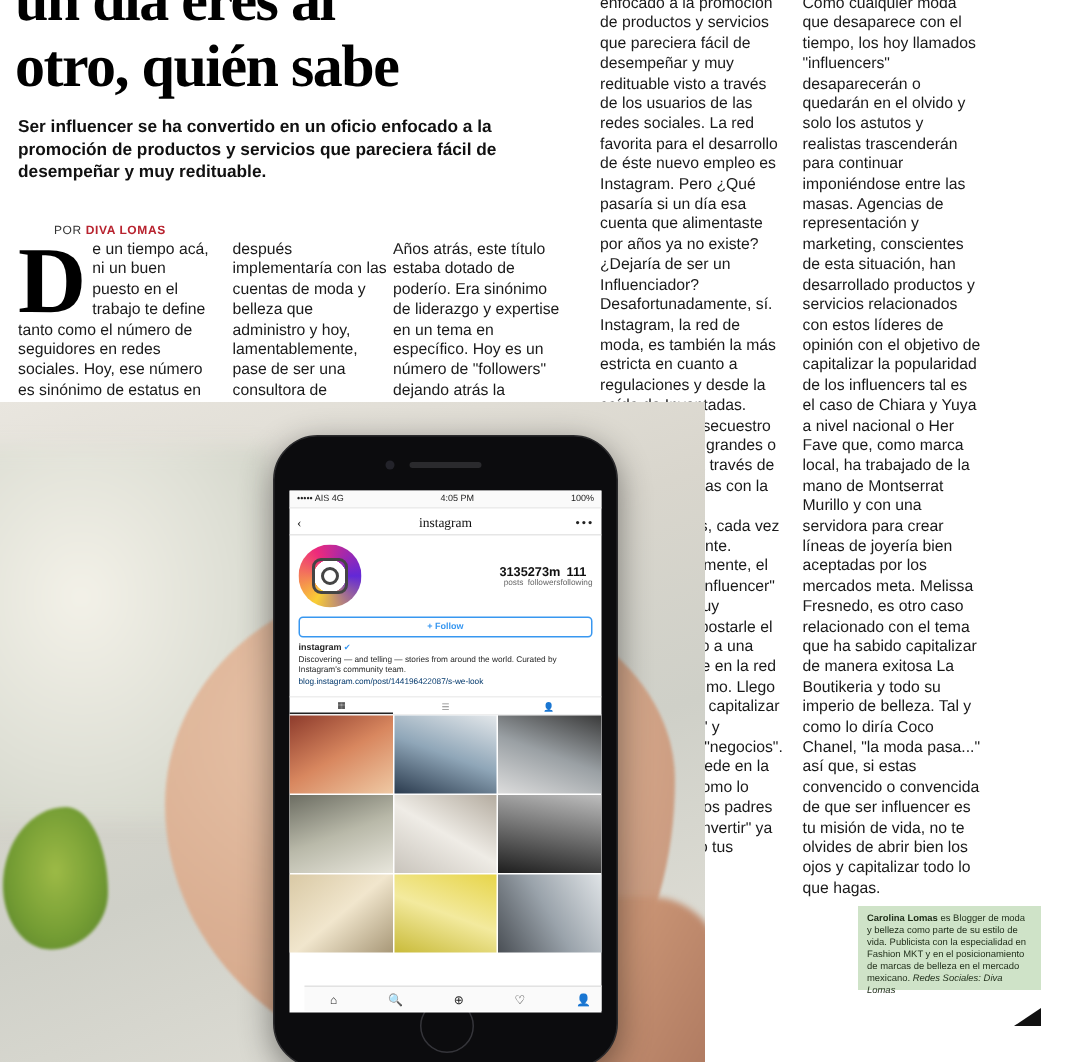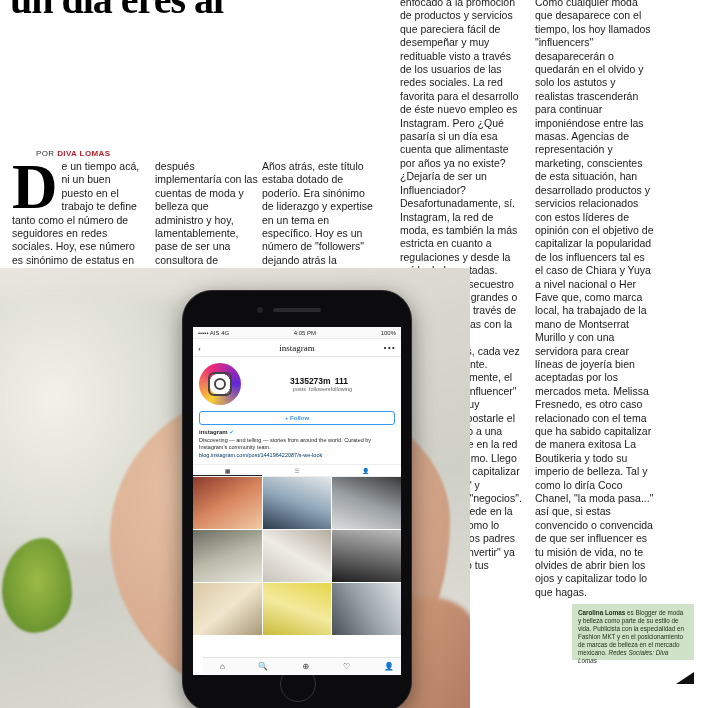--- a/index.html
+++ b/index.html
@@ -150,21 +150,21 @@
     position:relative;
   }
   .ig-avatar .glyph{
     position:absolute;left:50%;top:50%;transform:translate(-50%,-50%);
     width:20px;height:20px;border:2px solid #444;border-radius:6px;
   }
   .ig-avatar .glyph:after{
     content:"";position:absolute;left:50%;top:50%;transform:translate(-50%,-50%);
     width:8px;height:8px;border:2px solid #444;border-radius:50%;
   }
-  .ig-num{flex:1;display:flex;justify-content:center;text-align:center;}
+  .ig-num{flex:1;display:flex;justify-content:flex-end;text-align:center;}
   .ig-num div span{display:block;font-family:"Liberation Sans",sans-serif;}
   .ig-num .n{font-size:8.5px;font-weight:bold;color:#111;}
   .ig-num .l{font-size:5.5px;color:#666;}
   .ig-follow{
     margin:2px 6px 4px 6px;height:12px;border:1px solid #3897f0;border-radius:3px;
     display:flex;align-items:center;justify-content:center;
     color:#3897f0;font-family:"Liberation Sans",sans-serif;font-size:6px;font-weight:bold;
   }
   .ig-bio{padding:0 6px 5px 6px;font-family:"Liberation Sans",sans-serif;font-size:5.5px;line-height:7.5px;color:#262626;}
   .ig-bio .name{font-weight:bold;font-size:6px;}
@@ -201,22 +201,24 @@
     border-bottom:12px solid #111;
   }
 </style>
 </head>
 <body>
 
 <div class="page">
 
   <div class="headline">
     <span class="l1">un día eres al</span>
-  </div>
-
+    <span class="l2">otro, quién sabe</span>
+  </div>
+
+  <div class="deck">Ser influencer se ha convertido en un oficio enfocado a la promoción de productos y servicios que pareciera fácil de desempeñar y muy redituable.</div>
 
   <div class="byline">
     <span>POR</span>
     <span class="name">DIVA LOMAS</span>
   </div>
 
   <div class="col" id="col1">
     <span class="dropcap">D</span>
     <span>e un tiempo acá, ni un buen puesto en el trabajo te define tanto como el número de seguidores en redes sociales. Hoy, ese número es sinónimo de estatus en una sociedad digitalizada en la cual, quienes mejor administran su segunda vida, son los más exitosos y admirados por las masas.
 Hace dos años que reactive mi Instagram como un ejercicio para probar estrategias de mercadeo digital que</span>

